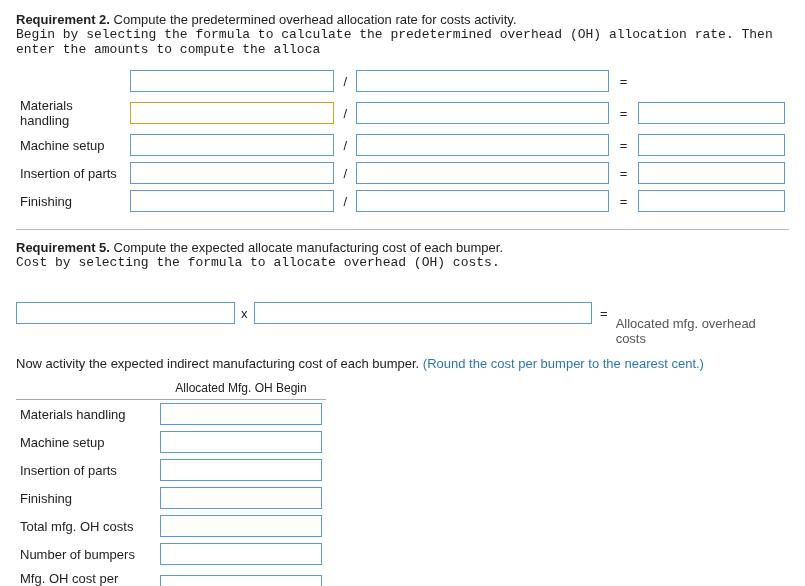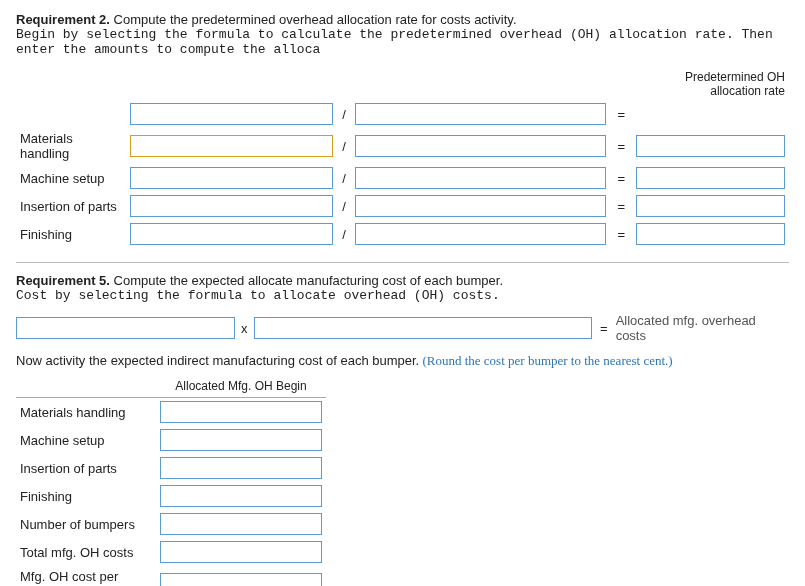--- a/index.html
+++ b/index.html
@@ -51,21 +51,21 @@
       height: 22px;
       outline: none;
       font-size: 13px;
       padding: 2px 4px;
       background: #fff;
     }
     .req2-formula-row .box1 { width: 220px; }
     .req2-formula-row .sep { margin: 0 6px; font-size: 13px; }
     .req2-formula-row .box2 { width: 340px; }
     .req2-formula-row .eq-label { margin: 0 8px; color: #222; }
-    .req2-formula-row .allocated-label { font-size: 13px; color: #555; }
+    .req2-formula-row .allocated-label { font-size: 13px; color: #555; margin-top: 36px; }
 
     .alloc-table {
       border-collapse: collapse;
       margin-top: 4px;
     }
     .alloc-table th {
       font-size: 12px;
       font-weight: normal;
       text-align: center;
       padding: 2px 6px 4px 6px;
@@ -80,21 +80,21 @@
     .alloc-table .input-cell input {
       border: 1px solid #5b9bd5;
       height: 22px;
       width: 100%;
       outline: none;
       font-size: 13px;
       padding: 2px 4px;
       background: #fff;
     }
     .now-text { margin-bottom: 8px; font-size: 13px; }
-    .now-text .colored { color: #2e75b6; font-family: Liberation Serif, serif; }
+    .now-text .colored { color: #2e75b6; }
     .divider { border: none; border-top: 1px solid #bbb; margin: 10px 0; }
     .header-right { text-align: right; padding-right: 4px; }
   </style>
 </head>
 <body>
 
 <p>
   <strong>Requirement 2.</strong><span> Compute the predetermined overhead allocation rate for costs activity.</span>
 </p>
 <p class="intro-text">Begin by selecting the formula to calculate the predetermined overhead (OH) allocation rate. Then enter the amounts to compute the alloca</p>
@@ -102,31 +102,20 @@
 <table class="oh-table">
   <colgroup>
     <col style="width:112px">
     <col style="width:220px">
     <col style="width:14px">
     <col style="width:270px">
     <col style="width:22px">
     <col style="width:160px">
   </colgroup>
   <tbody>
-      <tr class="oh-header-row">
-    <td></td>
-    <td></td>
-    <td></td>
-    <td></td>
-    <td></td>
-    <td class="header-right">
-      <div>Predetermined OH</div>
-      <div>allocation rate</div>
-    </td>
-  </tr>
 
   <tr>
     <td></td>
     <td><input class="input-box" type="text" style=""></td>
     <td class="slash-col">/</td>
     <td><input class="input-box" type="text" style=""></td>
     <td class="eq-col">=</td>
     <td></td>
   </tr>
 
@@ -214,26 +203,26 @@
       <td class="row-label">Insertion of parts</td>
       <td class="input-cell"><input type="text" style=""></td>
     </tr>
 
     <tr>
       <td class="row-label">Finishing</td>
       <td class="input-cell"><input type="text" style=""></td>
     </tr>
 
     <tr>
+      <td class="row-label">Total mfg. OH costs</td>
+      <td class="input-cell"><input type="text" style=""></td>
+    </tr>
+
+    <tr>
       <td class="row-label">Number of bumpers</td>
-      <td class="input-cell"><input type="text" style=""></td>
-    </tr>
-
-    <tr>
-      <td class="row-label">Total mfg. OH costs</td>
       <td class="input-cell"><input type="text" style=""></td>
     </tr>
 
     <tr>
       <td class="row-label">Mfg. OH cost per bumper</td>
       <td class="input-cell">
         <input type="text" style="border-bottom: 3px double rgb(85, 85, 85);">
       </td>
     </tr>
   </tbody>

